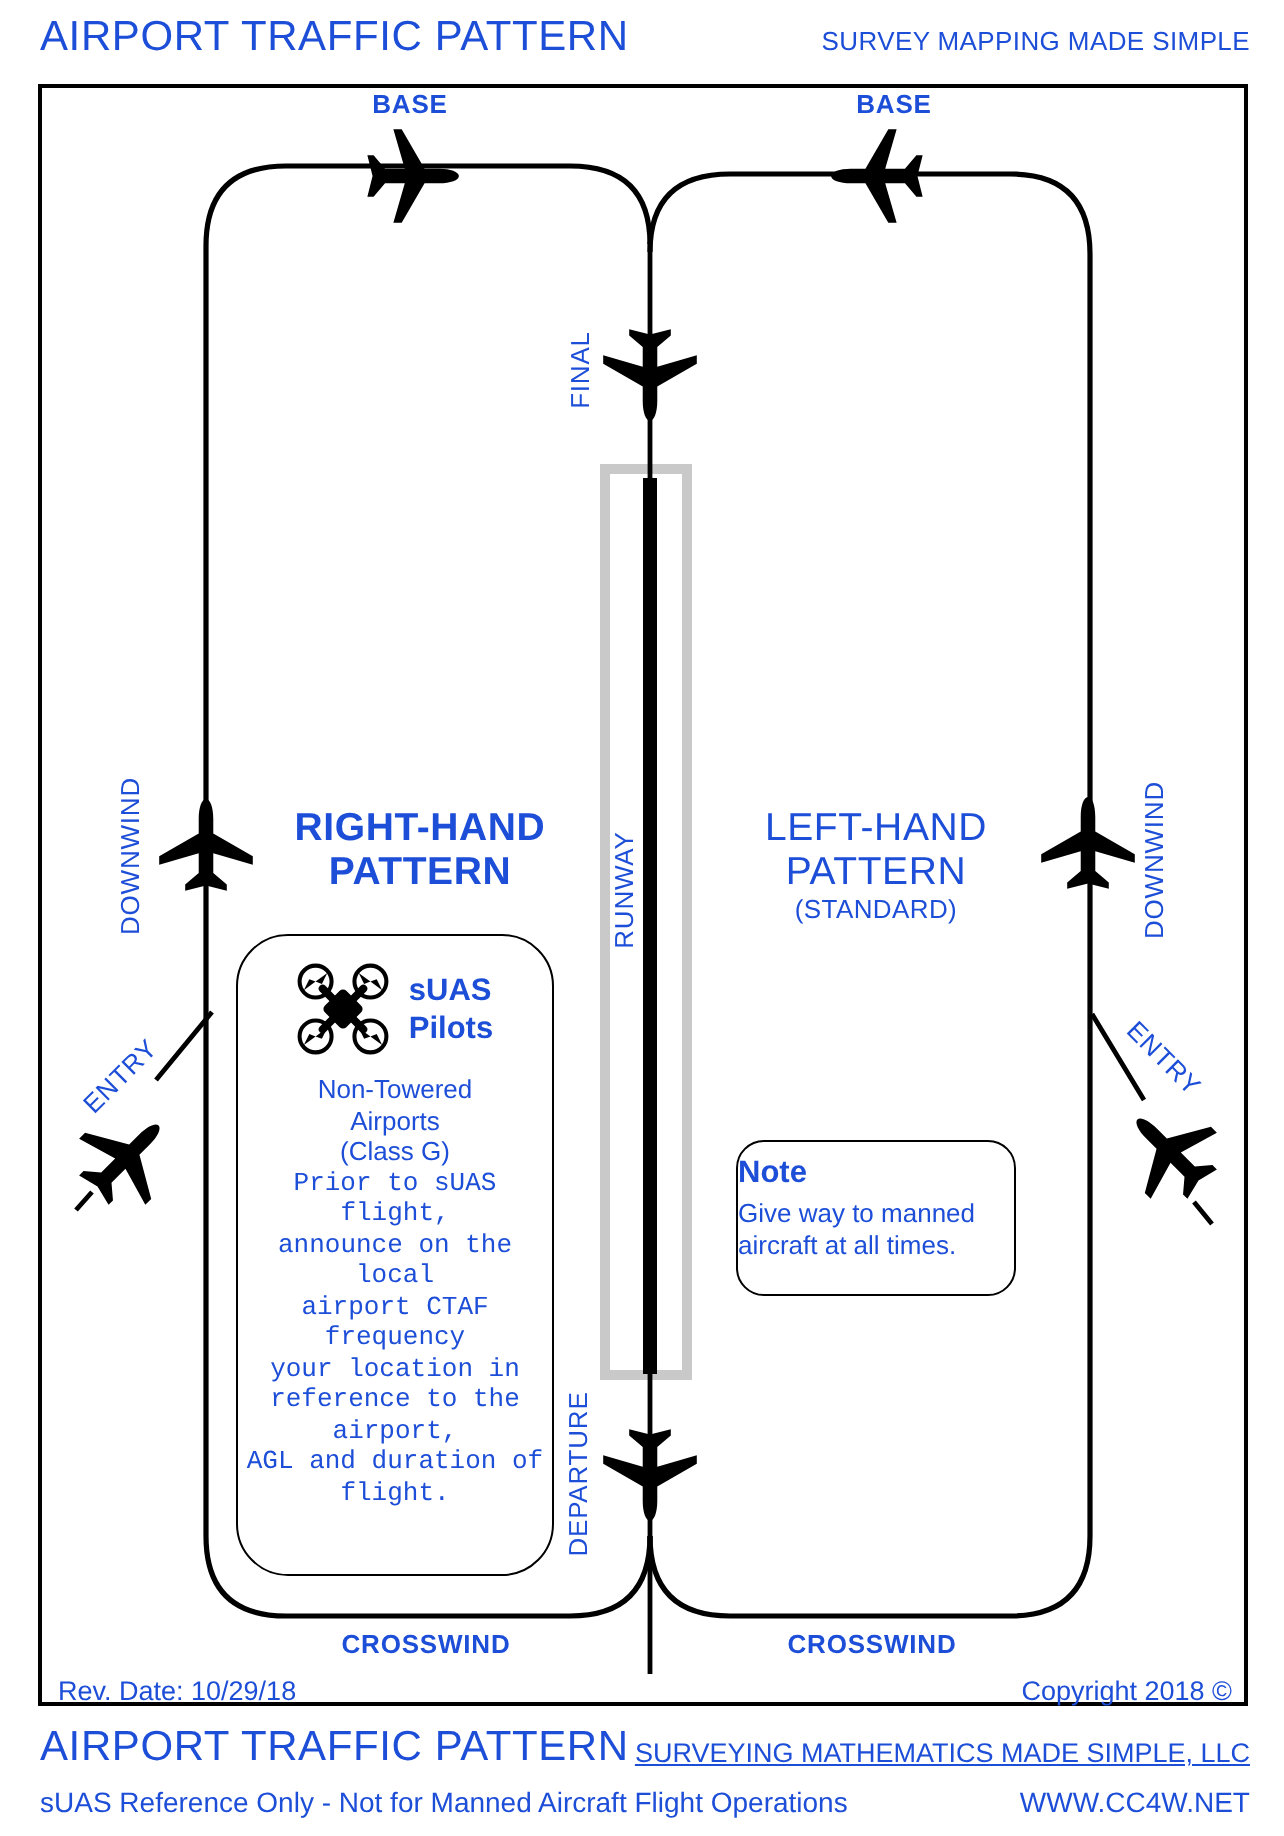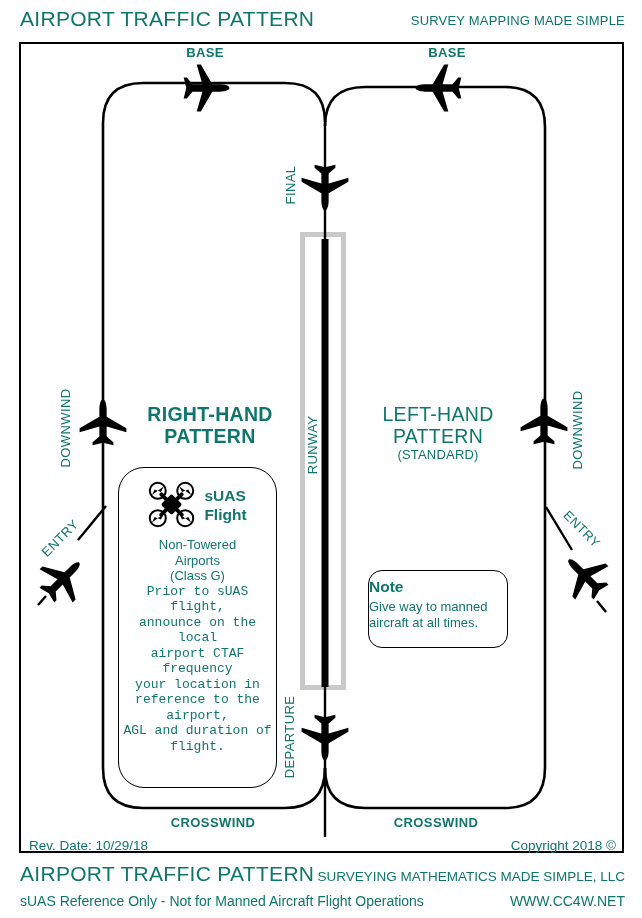--- a/index.html
+++ b/index.html
@@ -1,18 +1,18 @@
 <!DOCTYPE html>
 <html><head>
 <meta charset="utf-8">
 <style>
   html,body{margin:0;padding:0;background:#fff;}
   .page{
     position:relative;width:642px;height:918px;background:#fff;overflow:hidden;
-    font-family:"Liberation Sans",sans-serif;color:#0f766e;
+    font-family:"Liberation Sans",sans-serif;color:#1d4ed8;
   }
   
   .hdr-title{position:absolute;left:20px;top:7px;font-size:21px;letter-spacing:.3px;}
   .hdr-tag{position:absolute;right:17px;top:13px;font-size:13px;letter-spacing:.2px;}
   
   .frame{position:absolute;left:19px;top:42px;width:605px;height:811px;
          border:2.5px solid #000;box-sizing:border-box;background:#fff;}
   .rev{position:absolute;left:29px;top:838px;font-size:13.5px;}
   .copy{position:absolute;right:26px;top:838px;font-size:13.5px;}
   
@@ -32,21 +32,21 @@
   .suas-head{display:flex;align-items:center;justify-content:center;gap:9px;margin-top:13px;}
   .suas-title{font-size:15.5px;font-weight:bold;line-height:19px;text-align:left;}
   .suas-sub{font-size:13px;line-height:15.5px;margin-top:9px;}
   .suas-para{font-size:13px;line-height:15.5px;font-family:Liberation Mono, monospace;}
   .note-box{position:absolute;left:368px;top:570px;width:140px;height:78px;box-sizing:border-box;
             border:1.6px solid #000;border-radius:14px;background:#fff;text-align:left;}
   .note-title{font-size:15.5px;font-weight:bold;margin-top:7px;}
   .note-body{font-size:13px;line-height:15.5px;margin-top:3px;}
   
   .ftr-title{position:absolute;left:20px;top:862px;font-size:21px;letter-spacing:.3px;}
-  .ftr-company{position:absolute;right:17px;top:869px;font-size:13.5px;}
+  .ftr-company{position:absolute;right:17px;top:869px;font-size:13.5px;text-decoration:underline;}
   .ftr-disclaimer{position:absolute;left:20px;top:893px;font-size:14px;}
   .ftr-site{position:absolute;right:17px;top:893px;font-size:14px;}
 </style>
 </head>
 <body>
 
 <div class="page">
 
   <div class="hdr-title">AIRPORT TRAFFIC PATTERN</div>
   <div class="hdr-tag">SURVEY MAPPING MADE SIMPLE</div>
@@ -119,21 +119,21 @@
         </g>
         <g stroke="#000" stroke-width="5" stroke-linecap="round">
           <line x1="17" y1="17" x2="25" y2="25"></line>
             <line x1="43" y1="17" x2="35" y2="25"></line>
           <line x1="17" y1="43" x2="25" y2="35"></line>
             <line x1="43" y1="43" x2="35" y2="35"></line>
         </g>
         <path d="M30 20.5 L39.5 30 L30 39.5 L20.5 30 Z" fill="#000" stroke="#000" stroke-width="6" stroke-linejoin="round"></path>
       </svg>
       <div class="suas-title pre">sUAS
-Flight</div>
+Pilots</div>
     </div>
     <div class="suas-sub pre">Non-Towered
 Airports
 (Class G)</div>
     <div class="suas-para pre">Prior to sUAS flight,
 announce on the local
 airport CTAF frequency
 your location in
 reference to the airport,
 AGL and duration of

